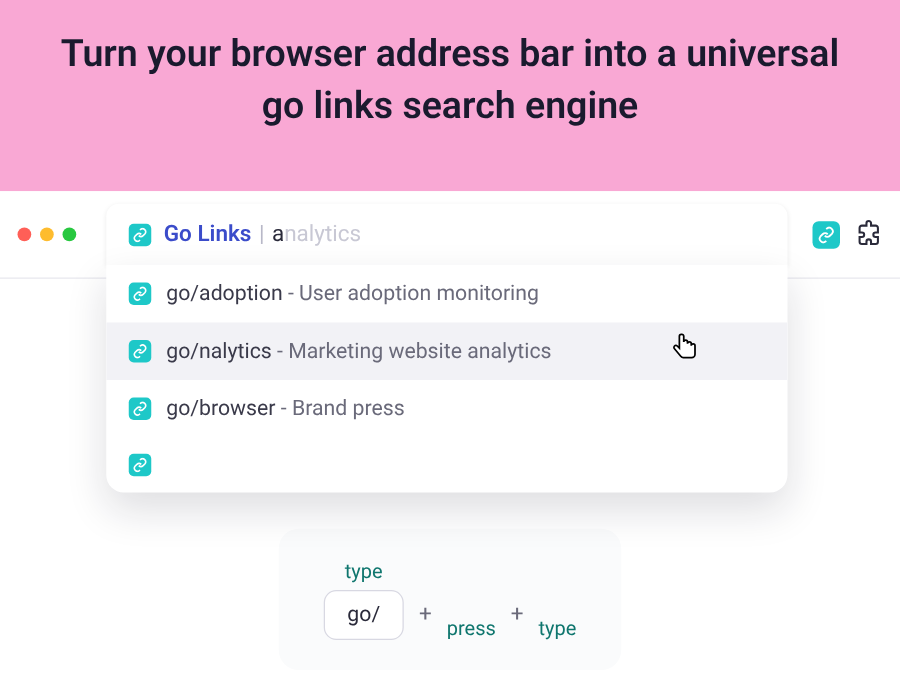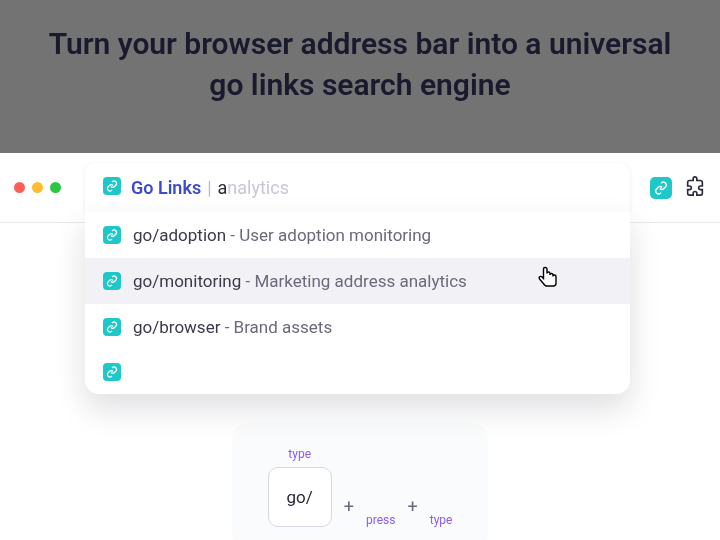--- a/index.html
+++ b/index.html
@@ -1,48 +1,48 @@
 <!DOCTYPE html>
 <html><head>
 <meta charset="utf-8">
 <style>
   * { box-sizing: border-box; margin: 0; padding: 0; }
   body { font-family: -apple-system, BlinkMacSystemFont, "Segoe UI", Roboto, sans-serif; width: 720px; height: 540px; overflow: hidden; background: #fff; }
-  .hero { background: #737373; padding: 24px 40px 48px; text-align: center; }
+  .hero { background: #f9a8d4; padding: 24px 40px 48px; text-align: center; }
   .hero h1 { font-size: 30px; font-weight: 600; color: #1a1a2e; line-height: 1.35; }
   .browser-bar { display: flex; align-items: center; padding: 10px 14px; background: #fff; border-bottom: 1px solid #e8e8ee; position: relative; }
   .traffic { display: flex; gap: 7px; margin-right: 24px; }
   .dot { width: 11px; height: 11px; border-radius: 50%; }
   .dot.red { background: #ff5f57; }
   .dot.yellow { background: #febc2e; }
   .dot.green { background: #28c840; }
   .omni-wrap { flex: 1; position: relative; }
-  .omnibox { background: #fff; border-radius: 10px 10px 0 0; box-shadow: 0 1px 4px rgba(0,0,0,0.08); padding: 14px 18px; display: flex; align-items: flex-start; gap: 10px; }
+  .omnibox { background: #fff; border-radius: 10px 10px 0 0; box-shadow: 0 1px 4px rgba(0,0,0,0.08); padding: 14px 18px; display: flex; align-items: center; gap: 10px; }
   .go-icon { width: 18px; height: 18px; border-radius: 4px; background: #1ec8c8; display: inline-flex; align-items: center; justify-content: center; flex-shrink: 0; }
   .go-icon svg { width: 12px; height: 12px; }
   .omni-text { font-size: 18px; }
   .omni-text .brand { color: #3b4cca; font-weight: 600; }
   .omni-text .pipe { color: #b8b8c8; margin: 0 6px; }
   .omni-text .typed { color: #2a2a3a; }
   .omni-text .suggest { color: #c8c8d4; }
   .dropdown { position: absolute; top: 100%; left: 0; right: 0; background: #fff; border-radius: 0 0 14px 14px; box-shadow: 0 14px 32px rgba(20,20,40,0.14); overflow: hidden; z-index: 10; }
   .dd-item { display: flex; align-items: center; gap: 12px; padding: 13px 18px; font-size: 17px; color: #4a4a5a; cursor: pointer; position: relative; }
   .dd-item.active { background: #f2f2f6; }
   .dd-item .slug { color: #3a3a4a; }
   .dd-item .desc { color: #6a6a7a; }
   .cursor-hand { position: absolute; right: 70px; top: 50%; transform: translateY(-50%); font-size: 20px; }
   .ext-icons { display: flex; align-items: center; gap: 12px; margin-left: 20px; }
   .ext-go { width: 22px; height: 22px; border-radius: 5px; background: #1ec8c8; display: flex; align-items: center; justify-content: center; }
   .ext-go svg { width: 14px; height: 14px; }
   .puzzle { width: 22px; height: 22px; }
   .content { padding: 200px 0 0; display: flex; justify-content: center; }
   .pill-row { display: flex; align-items: flex-end; gap: 12px; background: #fafbfc; padding: 24px 36px; border-radius: 16px; }
   .pill-col { display: flex; flex-direction: column; align-items: center; gap: 6px; }
-  .pill-label { font-size: 12px; color: #8b5cf6; }
-  .pill { border: 1px solid #d8d8e2; border-radius: 10px; padding: 19px 18px; font-size: 17px; color: #2a2a3a; background: #fff; }
+  .pill-label { font-size: 16px; color: #0f766e; }
+  .pill { border: 1px solid #d8d8e2; border-radius: 10px; padding: 9px 18px; font-size: 17px; color: #2a2a3a; background: #fff; }
   .plus { font-size: 18px; color: #6a6a7a; padding-bottom: 10px; }
 </style>
 </head>
 <body>
 
 <div class="hero">
   <h1>Turn your browser address bar into a universal go links search engine</h1>
 </div>
 
 <div class="browser-bar">
@@ -75,33 +75,33 @@
           </span>
           <span><span class="slug">go/adoption</span> <span class="desc">- User adoption monitoring</span></span>
         </div>
         <div class="dd-item active">
           <span class="go-icon">
             <svg viewBox="0 0 24 24" fill="none" stroke="#fff" stroke-width="2.5">
               <path d="M10 13a5 5 0 0 0 7 0l3-3a5 5 0 0 0-7-7l-1 1"></path>
               <path d="M14 11a5 5 0 0 0-7 0l-3 3a5 5 0 0 0 7 7l1-1"></path>
             </svg>
           </span>
-          <span><span class="slug">go/monitoring</span> <span class="desc">- Marketing address analytics</span></span>
+          <span><span class="slug">go/nalytics</span> <span class="desc">- Marketing website analytics</span></span>
           <span class="cursor-hand"><svg width="22" height="26" viewBox="0 0 22 26">
               <path fill="#fff" stroke="#000" stroke-width="1.4" d="M7 2c-.8 0-1.5.7-1.5 1.5V13l-1.7-1.7c-.6-.6-1.6-.6-2.2 0-.6.6-.6 1.6 0 2.2l5 6c.5.6 1.3 1 2.1 1h6.6c1.5 0 2.7-1.2 2.7-2.7V11c0-.8-.7-1.5-1.5-1.5S15 10.2 15 11V9.5c0-.8-.7-1.5-1.5-1.5S12 8.7 12 9.5V8c0-.8-.7-1.5-1.5-1.5S9 7.2 9 8V3.5C9 2.7 8.3 2 7.5 2H7z"></path>
             </svg></span>
         </div>
         <div class="dd-item">
           <span class="go-icon">
             <svg viewBox="0 0 24 24" fill="none" stroke="#fff" stroke-width="2.5">
               <path d="M10 13a5 5 0 0 0 7 0l3-3a5 5 0 0 0-7-7l-1 1"></path>
               <path d="M14 11a5 5 0 0 0-7 0l-3 3a5 5 0 0 0 7 7l1-1"></path>
             </svg>
           </span>
-          <span><span class="slug">go/browser</span> <span class="desc">- Brand assets</span></span>
+          <span><span class="slug">go/browser</span> <span class="desc">- Brand press</span></span>
         </div>
         <div class="dd-item">
           <span class="go-icon">
             <svg viewBox="0 0 24 24" fill="none" stroke="#fff" stroke-width="2.5">
               <path d="M10 13a5 5 0 0 0 7 0l3-3a5 5 0 0 0-7-7l-1 1"></path>
               <path d="M14 11a5 5 0 0 0-7 0l-3 3a5 5 0 0 0 7 7l1-1"></path>
             </svg>
           </span>
         </div>
       </div>

